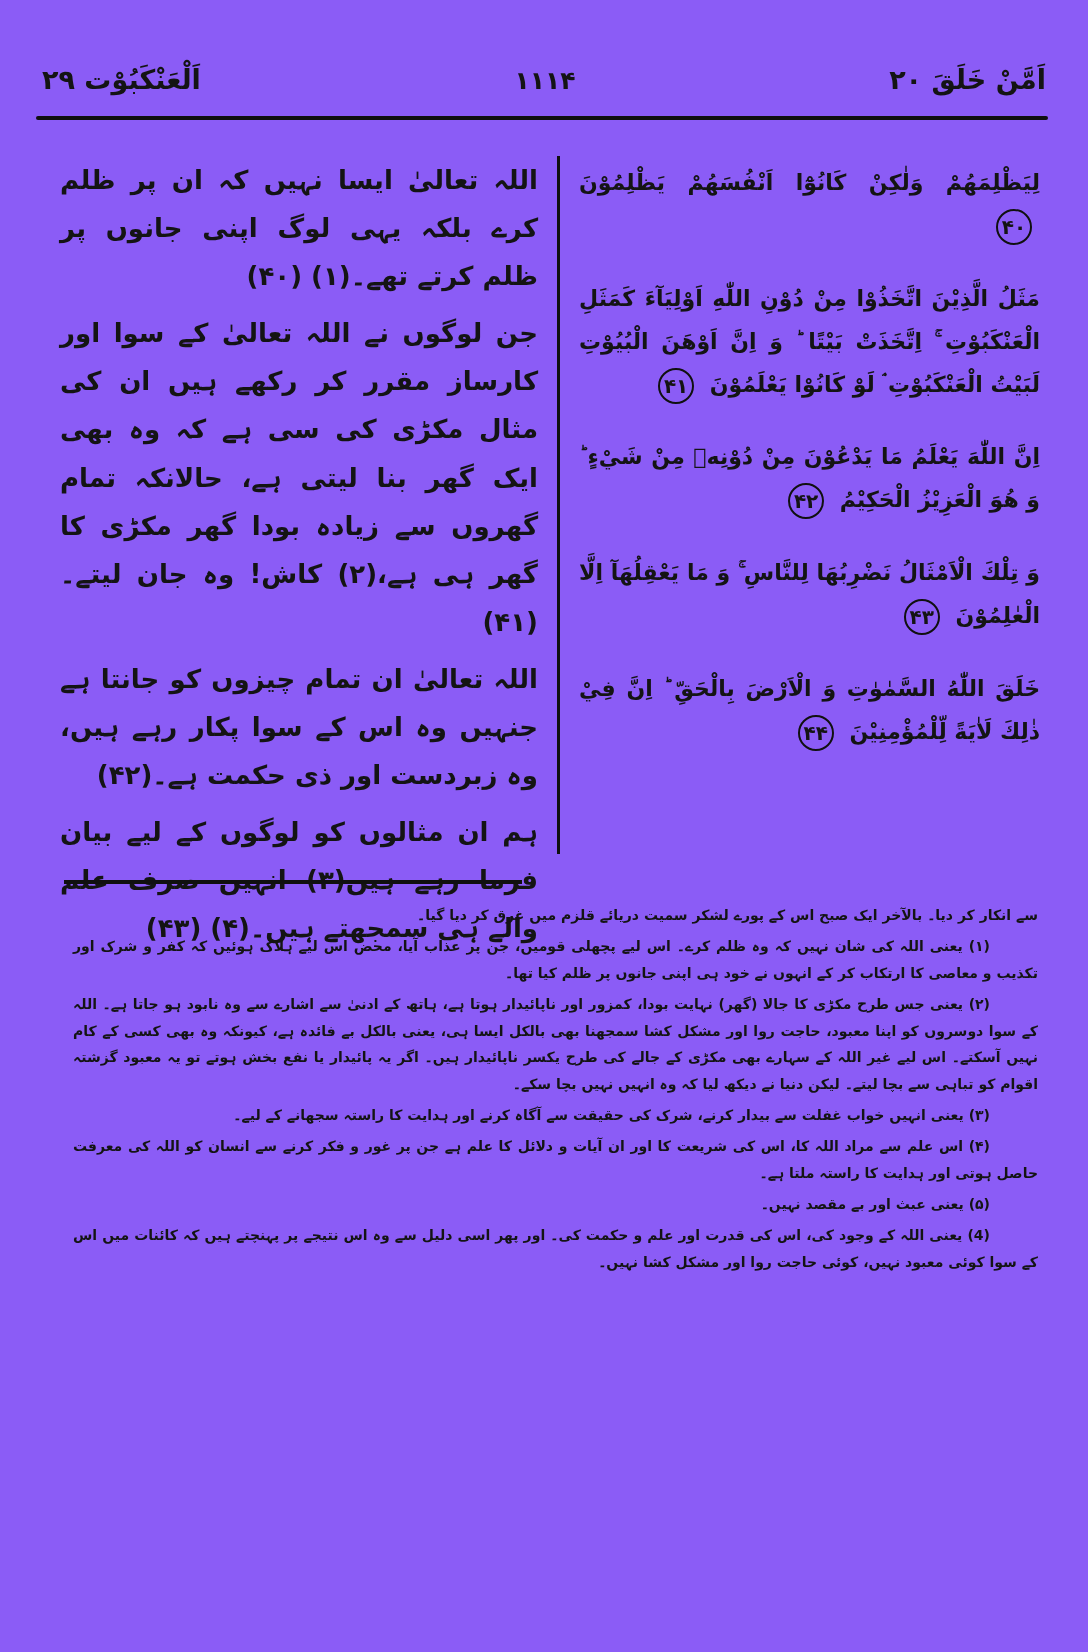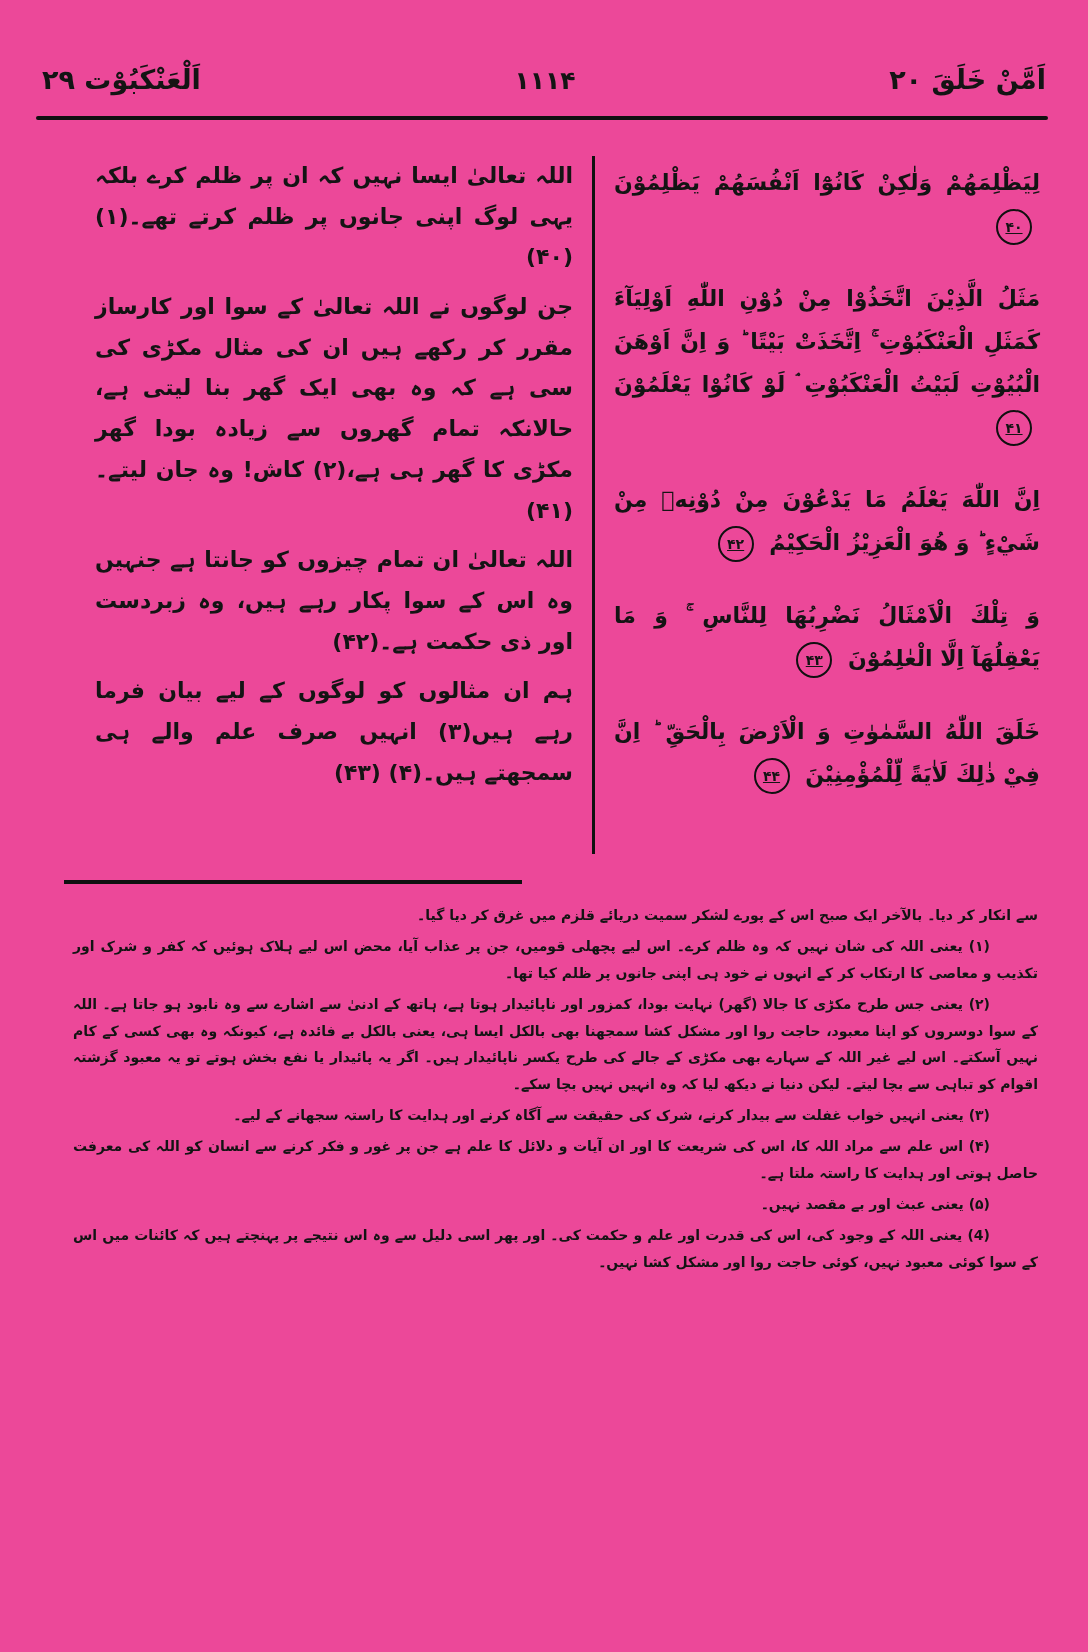--- a/index.html
+++ b/index.html
@@ -1,20 +1,20 @@
 <!DOCTYPE html>
 <html lang="ur"><head>
 <meta charset="utf-8">
 <style>
   html,body{margin:0;padding:0;background:#e8e8e6;}
   .page{
     position:relative;
     width:1088px;height:1652px;
     margin:0 auto;
-    background:#ec4899;
+    background:#8b5cf6;
     color:#141414;
     font-family:"DejaVu Sans", sans-serif;
     overflow:hidden;
   }
   
   .header{
     position:absolute;top:64px;left:42px;right:42px;
     display:flex;justify-content:space-between;align-items:flex-end;
     font-size:27px;font-weight:bold;
     direction:rtl;
@@ -27,41 +27,40 @@
     background:#101010;border-radius:2px;
   }
   
   .main{
     position:absolute;top:150px;left:60px;right:48px;height:712px;
     display:flex;flex-direction:row;
   }
   .urdu-col{
     width:478px;
     direction:rtl;text-align:justify;
-    font-size:22px;font-weight:bold;line-height:1.85;
+    font-size:26px;font-weight:bold;line-height:1.85;
     padding-top:6px;
-    margin-left:35px;
   }
   .urdu-col p{margin:0 0 9px 0;}
   .col-divider{
     width:3px;background:#101010;margin:6px 19px 0 19px;height:698px;
     flex:none;
   }
   .arabic-col{
     flex:1;
     direction:rtl;text-align:justify;
     font-size:22px;font-weight:bold;line-height:1.95;
     padding-top:12px;
   }
   .verse{margin:0 0 30px 0;}
   .medallion{
     display:inline-flex;align-items:center;justify-content:center;
     width:32px;height:32px;border:2.5px solid #101010;border-radius:50%;
-    font-size:14px;font-weight:bold;line-height:1;
-    vertical-align:middle;margin:0 8px;text-decoration:underline;
+    font-size:20px;font-weight:bold;line-height:1;
+    vertical-align:middle;margin:0 8px;
   }
   
   .footnote-rule{
     position:absolute;top:880px;left:64px;width:458px;height:3.5px;
     background:#101010;
   }
   .footnotes{
     position:absolute;top:902px;left:54px;right:50px;
     direction:rtl;text-align:justify;
     font-size:14px;font-weight:bold;line-height:1.92;

